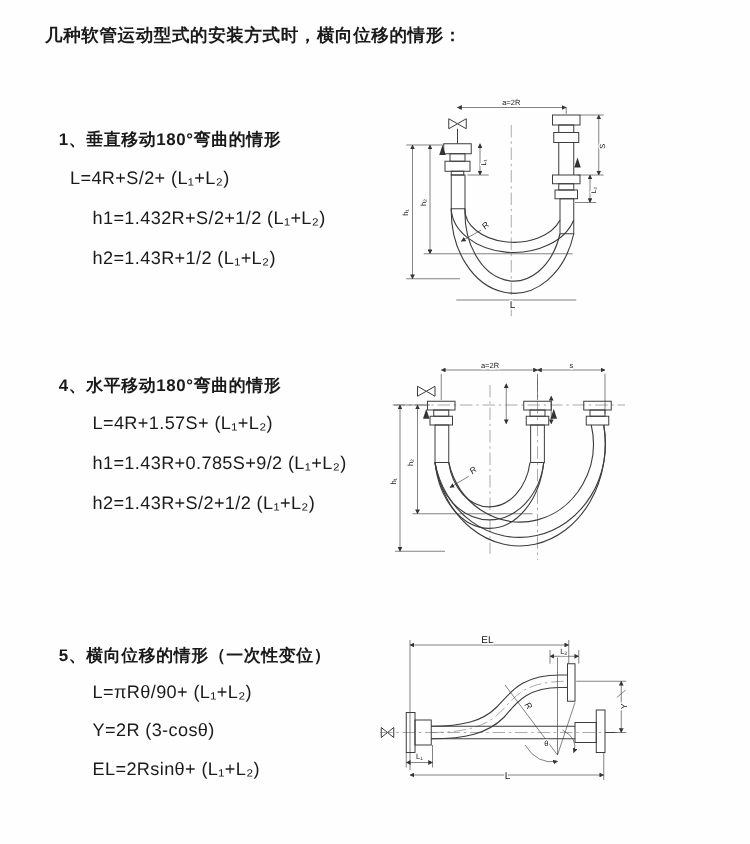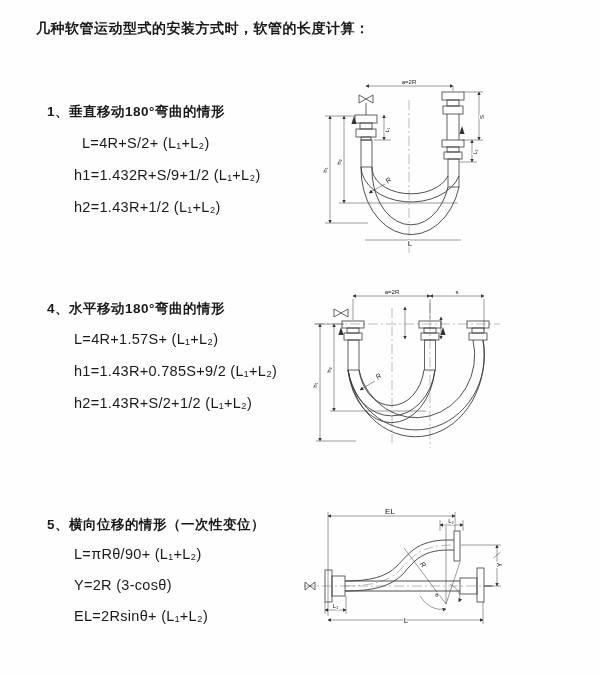--- a/index.html
+++ b/index.html
@@ -18,25 +18,25 @@
       paint-order:stroke;stroke:#fefefe;stroke-width:2.2px;stroke-linejoin:round;}
   .lb55{font-size:5.5px;}
   .lb7{font-size:7px;}
   .lb8{font-size:8px;}
   .it{font-style:italic;}
   .solid{fill:#333;stroke:none;}
 </style>
 </head>
 <body>
 
-<div class="abs title">几种软管运动型式的安装方式时，软管的长度计算：</div>
+<div class="abs title">几种软管运动型式的安装方式时，横向位移的情形：</div>
 
 <div class="abs heading" style="left:47px;top:103px">1、垂直移动180°弯曲的情形</div>
-<div class="abs formula" style="left:82px;top:135px">L=4R+S/2+ (L₁+L₂)</div>
-<div class="abs formula" style="left:74px;top:167px">h1=1.432R+S/9+1/2 (L₁+L₂)</div>
+<div class="abs formula" style="left:56px;top:135px">L=4R+S/2+ (L₁+L₂)</div>
+<div class="abs formula" style="left:74px;top:167px">h1=1.432R+S/2+1/2 (L₁+L₂)</div>
 <div class="abs formula" style="left:74px;top:199px">h2=1.43R+1/2 (L₁+L₂)</div>
 
 <div class="abs heading" style="left:47px;top:300px">4、水平移动180°弯曲的情形</div>
 <div class="abs formula" style="left:74px;top:331px">L=4R+1.57S+ (L₁+L₂)</div>
 <div class="abs formula" style="left:74px;top:363px">h1=1.43R+0.785S+9/2 (L₁+L₂)</div>
 <div class="abs formula" style="left:74px;top:395px">h2=1.43R+S/2+1/2 (L₁+L₂)</div>
 
 <div class="abs heading" style="left:47px;top:516px">5、横向位移的情形（一次性变位）</div>
 <div class="abs formula" style="left:74px;top:546px">L=πRθ/90+ (L₁+L₂)</div>
 <div class="abs formula" style="left:74px;top:577px">Y=2R (3-cosθ)</div>

